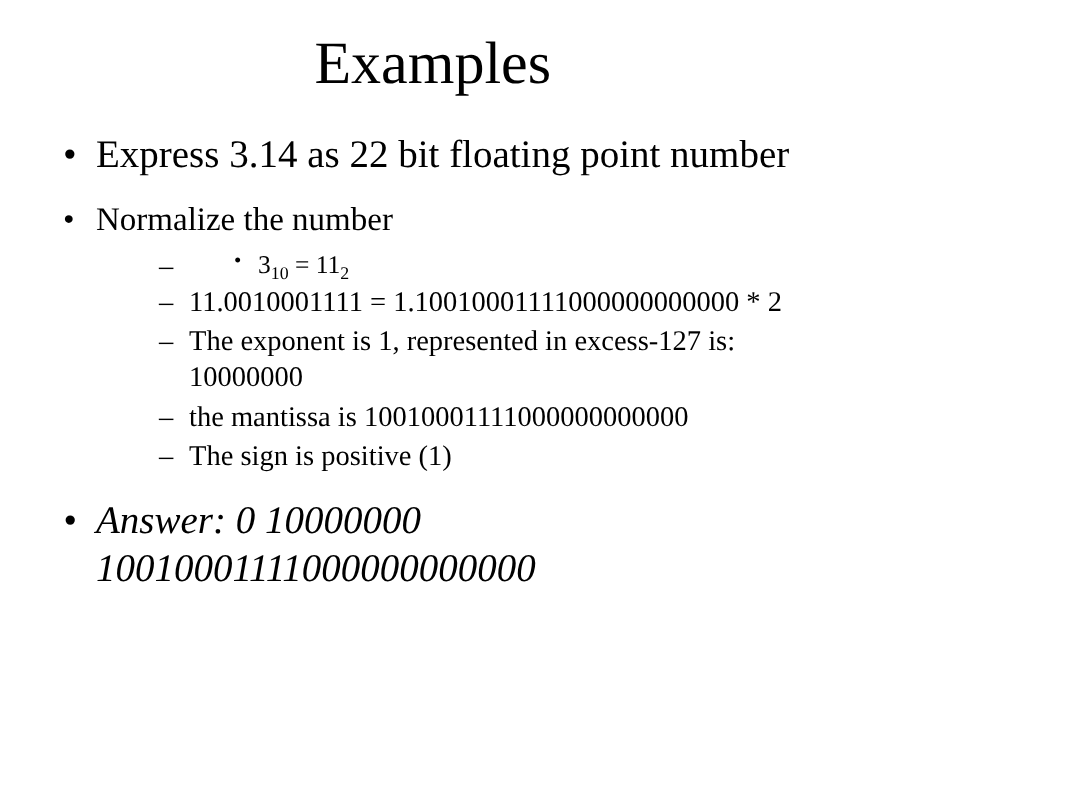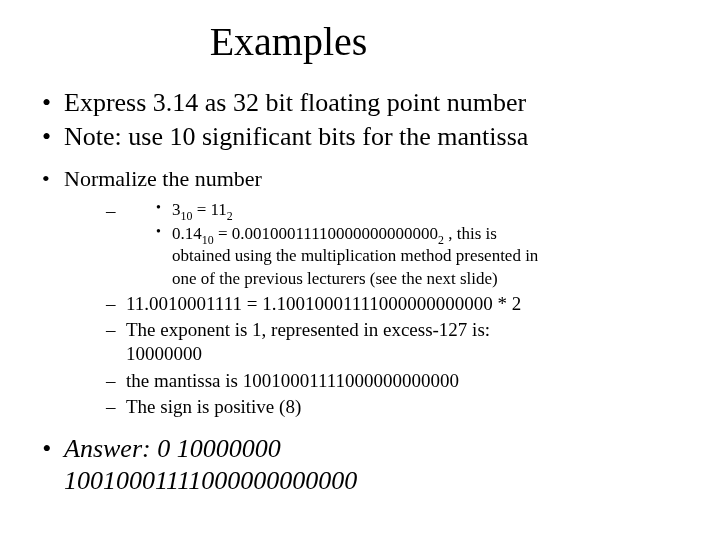--- a/index.html
+++ b/index.html
@@ -96,39 +96,35 @@
     margin-top: 38px;
   }
 </style>
 </head>
 <body>
 
 <div class="slide">
   <h1>Examples</h1>
 
   <ul class="lvl1">
-    <li>Express 3.14 as 32 bit floating point number</li>
-    <li>Note: use 10 significant bits for the mantissa</li>
+    <li>Express 3.14 as 22 bit floating point number</li>
 
     <li class="smaller">
       <span>Normalize the number</span>
 
       <ul class="lvl2">
         <li>
           <ul class="lvl3">
             <li>
               <span>3</span><sub>10</sub><span> = 11</span><sub>2</sub>
             </li>
-            <li>
-              <span>0.14</span><sub>10</sub><span> = 0.00100011110000000000000</span><sub>2</sub><span> , this is obtained using the multiplication method presented in one of the previous lecturers (see the next slide)</span>
-            </li>
           </ul>
         </li>
         <li>11.0010001111 = 1.10010001111000000000000 * 2</li>
         <li>The exponent is 1, represented in excess-127 is: 10000000</li>
         <li>the mantissa is 10010001111000000000000</li>
-        <li>The sign is positive (8)</li>
+        <li>The sign is positive (1)</li>
       </ul>
     </li>
 
     <li class="answer">Answer: 0 10000000 10010001111000000000000</li>
   </ul>
 </div>
 
 </body></html>

